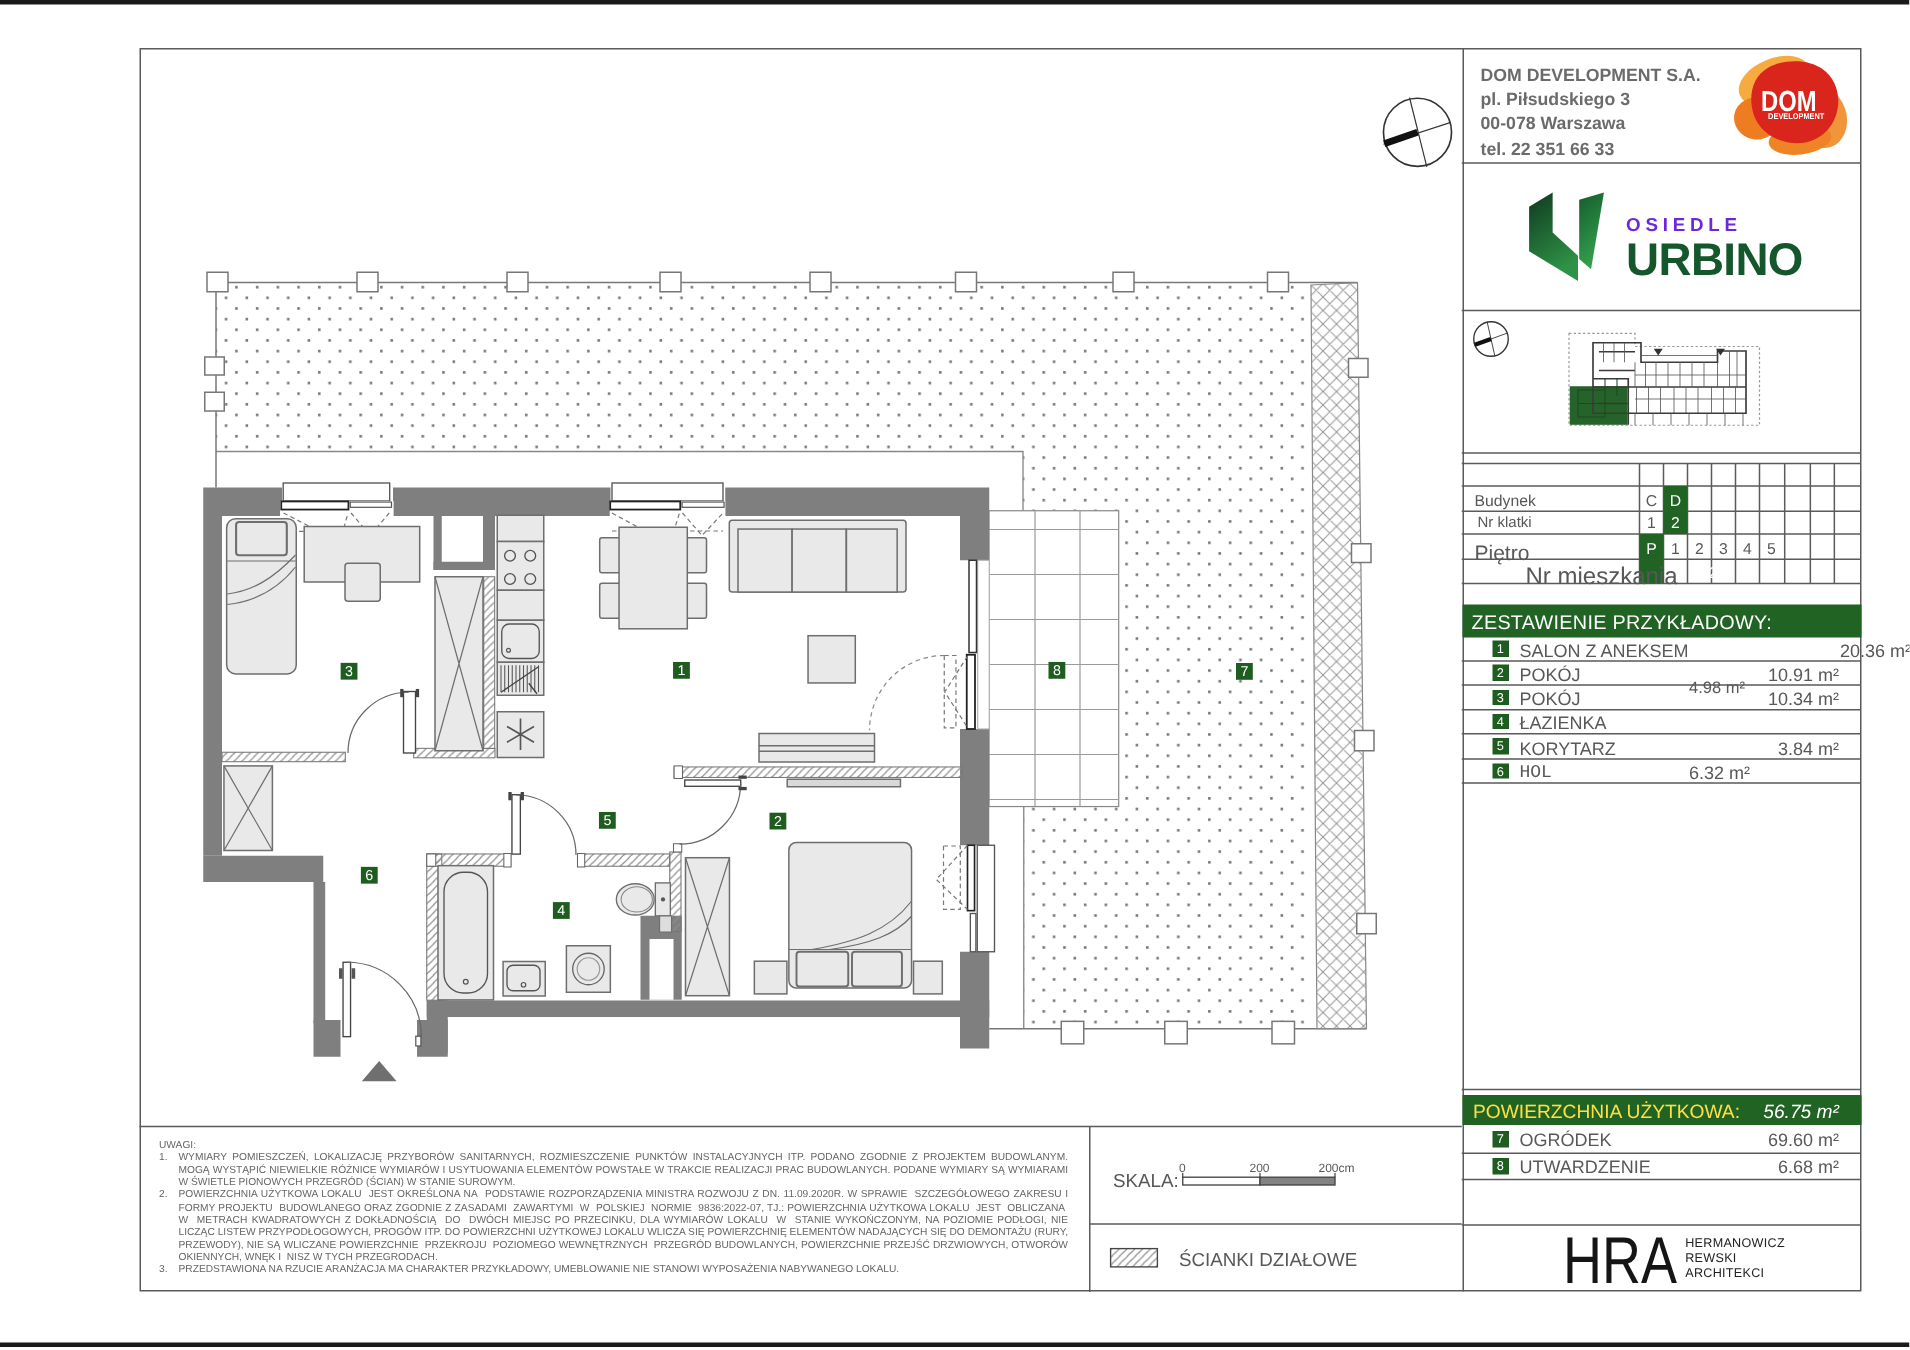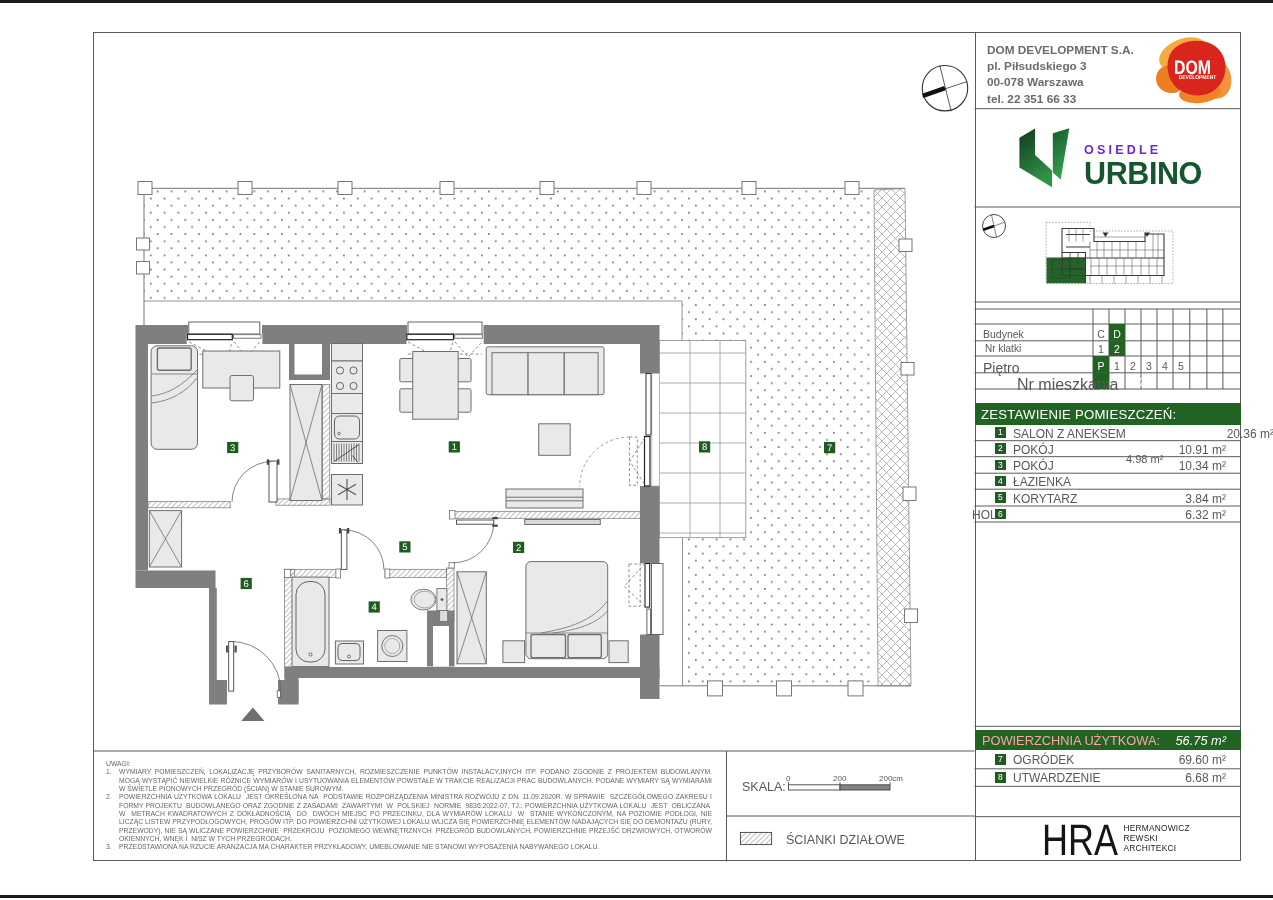--- a/index.html
+++ b/index.html
@@ -492,50 +492,50 @@
 <div class="txt" style="left:1109px;top:343px;width:16px;text-align:center;font-size:10.5px;color:#fff;">2</div>
 <div class="txt" style="left:1093px;top:359.5px;width:16px;text-align:center;font-size:10.5px;color:#fff;">P</div>
 <div class="txt" style="left:1109px;top:359.5px;width:16px;text-align:center;font-size:10.5px;">1</div>
 <div class="txt" style="left:1125px;top:359.5px;width:16px;text-align:center;font-size:10.5px;">2</div>
 <div class="txt" style="left:1141px;top:359.5px;width:16px;text-align:center;font-size:10.5px;">3</div>
 <div class="txt" style="left:1157px;top:359.5px;width:16px;text-align:center;font-size:10.5px;">4</div>
 <div class="txt" style="left:1173px;top:359.5px;width:16px;text-align:center;font-size:10.5px;">5</div>
 <div class="txt" style="left:1093px;top:376px;width:16px;text-align:center;font-size:10.5px;color:#fff;padding-left:44px;">27</div>
 
 <div class="abs" style="left:975px;top:402.8px;width:265.5px;height:21.9px;background:#216323;">
-  <div style="position:absolute;left:6px;top:4px;font-size:13.2px;color:#fff;font-family:'Liberation Sans',sans-serif;letter-spacing:0.2px;">ZESTAWIENIE POMIESZCZEŃ:</div>
+  <div style="position:absolute;left:6px;top:4px;font-size:13.2px;color:#fff;font-family:'Liberation Sans',sans-serif;letter-spacing:0.2px;">ZESTAWIENIE PRZYKŁADOWY:</div>
 </div>
 
 <div class="abs" style="left:995px;top:427.2px;width:10.5px;height:10.5px;background:#1e5c20;color:#fff;font-size:8.5px;text-align:center;line-height:10.5px;">1</div>
 <div class="txt" style="left:1013px;top:426.5px;font-size:12px;">SALON Z ANEKSEM</div>
 <div class="txt" style="left:1126px;top:426.5px;width:100px;text-align:right;font-size:12px;padding-left:48px;">20.36 m²</div>
 <div class="abs" style="left:995px;top:443.2px;width:10.5px;height:10.5px;background:#1e5c20;color:#fff;font-size:8.5px;text-align:center;line-height:10.5px;">2</div>
 <div class="txt" style="left:1013px;top:442.5px;font-size:12px;">POKÓJ</div>
 <div class="txt" style="left:1126px;top:442.5px;width:100px;text-align:right;font-size:12px;">10.91 m²</div>
 <div class="abs" style="left:995px;top:459.6px;width:10.5px;height:10.5px;background:#1e5c20;color:#fff;font-size:8.5px;text-align:center;line-height:10.5px;">3</div>
 <div class="txt" style="left:1013px;top:458.9px;font-size:12px;">POKÓJ</div>
 <div class="txt" style="left:1126px;top:458.9px;width:100px;text-align:right;font-size:12px;">10.34 m²</div>
 <div class="abs" style="left:995px;top:475.9px;width:10.5px;height:10.5px;background:#1e5c20;color:#fff;font-size:8.5px;text-align:center;line-height:10.5px;">4</div>
 <div class="txt" style="left:1013px;top:475.2px;font-size:12px;">ŁAZIENKA</div>
 <div class="txt" style="left:1126px;top:453px;width:100px;text-align:left;font-size:11px;">4.98 m²</div>
 <div class="abs" style="left:995px;top:492.3px;width:10.5px;height:10.5px;background:#1e5c20;color:#fff;font-size:8.5px;text-align:center;line-height:10.5px;">5</div>
 <div class="txt" style="left:1013px;top:491.6px;font-size:12px;">KORYTARZ</div>
 <div class="txt" style="left:1126px;top:491.6px;width:100px;text-align:right;font-size:12px;">3.84 m²</div>
 <div class="abs" style="left:995px;top:508.8px;width:10.5px;height:10.5px;background:#1e5c20;color:#fff;font-size:8.5px;text-align:center;line-height:10.5px;">6</div>
-<div class="txt" style="left:972px;top:508.1px;font-size:12px;">HOL</div>
-<div class="txt" style="left:1126px;top:508.1px;width:100px;text-align:right;font-size:12px;">6.32 m²</div>
+<div class="txt" style="left:1013px;top:508.1px;font-size:12px;font-family:Liberation Mono, monospace;">HOL</div>
+<div class="txt" style="left:1126px;top:508.1px;width:100px;text-align:left;font-size:12px;">6.32 m²</div>
 <div class="abs" style="left:995px;top:754.2px;width:10.5px;height:10.5px;background:#1e5c20;color:#fff;font-size:8.5px;text-align:center;line-height:10.5px;">7</div>
 <div class="txt" style="left:1013px;top:753.2px;font-size:12px;">OGRÓDEK</div>
 <div class="txt" style="left:1126px;top:753.2px;width:100px;text-align:right;font-size:12px;">69.60 m²</div>
 <div class="abs" style="left:995px;top:772.3px;width:10.5px;height:10.5px;background:#1e5c20;color:#fff;font-size:8.5px;text-align:center;line-height:10.5px;">8</div>
 <div class="txt" style="left:1013px;top:771.3px;font-size:12px;">UTWARDZENIE</div>
 <div class="txt" style="left:1126px;top:771.3px;width:100px;text-align:right;font-size:12px;">6.68 m²</div>
 
 <div class="abs" style="left:975px;top:730.3px;width:265.5px;height:19.7px;background:#216323;">
-  <div style="position:absolute;left:7px;top:3px;font-size:12.8px;color:#fca5a5;font-family:'Liberation Sans',sans-serif;">POWIERZCHNIA UŻYTKOWA:</div>
+  <div style="position:absolute;left:7px;top:3px;font-size:12.8px;color:#fde047;font-family:'Liberation Sans',sans-serif;">POWIERZCHNIA UŻYTKOWA:</div>
   <div style="position:absolute;right:14.5px;top:3px;font-size:12.8px;color:#fff;font-family:'Liberation Sans',sans-serif;font-style:italic;">56.75 m²</div>
 </div>
 
 <div class="txt" style="left:1123.5px;top:822.5px;font-size:8.4px;color:#222;line-height:10.4px;letter-spacing:0.2px;">HERMANOWICZ<br>REWSKI<br>ARCHITEKCI</div>
 
 <div class="txt" style="left:742px;top:780px;font-size:12.5px;">SKALA:</div>
 <div class="txt" style="left:786px;top:774px;font-size:8px;">0</div>
 <div class="txt" style="left:833px;top:774px;font-size:8px;">200</div>
 <div class="txt" style="left:879px;top:774px;font-size:8px;">200cm</div>
 

